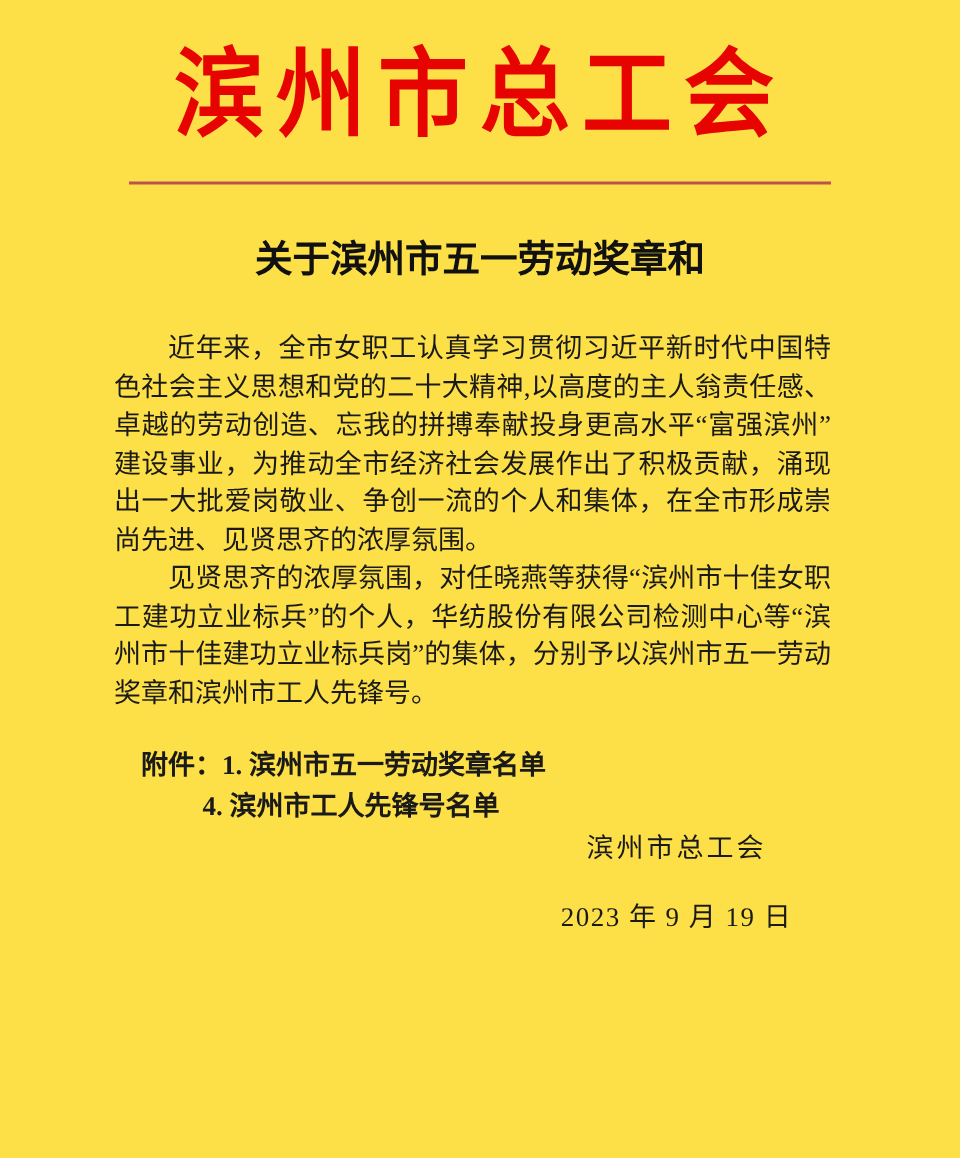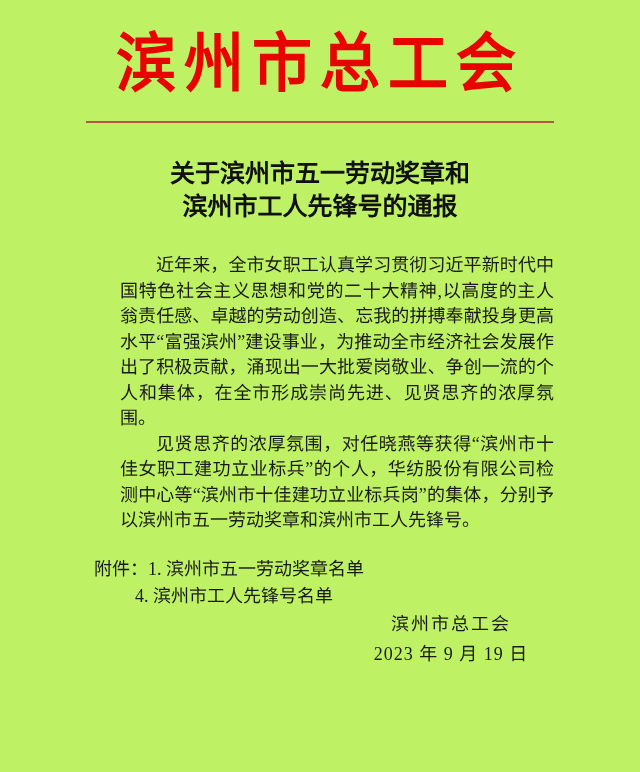--- a/index.html
+++ b/index.html
@@ -10,21 +10,21 @@
   html, body {
     margin: 0;
     padding: 0;
     background: #ffffff;
   }
   .page {
     position: relative;
     width: 640px;
     height: 772px;
     margin: 0 auto;
-    background: #bef264;
+    background: #fde047;
     overflow: hidden;
     font-family: "Liberation Serif", "DejaVu Serif", serif;
     color: var(--text);
   }
   
   .letterhead { padding-top: 24px; }
   .org-name {
     text-align: center;
     font-size: 60px;
     font-weight: 900;
@@ -52,59 +52,58 @@
   }
   .title-line { display: block; }
   
   .body-text {
     margin-top: 30px;
     padding: 0 86px 0 76px;
     font-size: 18px;
     line-height: 25.5px;
     text-align: justify;
     text-justify: inter-ideograph;
-    margin-left: 44px;
   }
   .para {
     margin: 0;
     text-indent: 2em;
   }
   
   .attachments {
     margin-top: 22px;
     padding-left: 94px;
     font-size: 18px;
     line-height: 27px;
+    font-weight: bold;
   }
   .attach-line { white-space: nowrap; }
   .attach-line-2 { padding-left: 41px; }
   
   .signature {
     margin-top: 2px;
     margin-left: 348px;
     width: 206px;
     text-align: center;
     font-size: 18px;
   }
   .sig-org { line-height: 24px; letter-spacing: 2px; }
-  .sig-date { margin-top: 6px; line-height: 24px; letter-spacing: 1px; white-space: nowrap; }
+  .sig-date { margin-top: 22px; line-height: 24px; letter-spacing: 1px; white-space: nowrap; }
 </style>
 </head>
 <body>
 
 <div class="page">
 
   <header class="letterhead">
     <div class="org-name">滨州市总工会</div>
     <div class="divider"></div>
   </header>
 
   <h1 class="doc-title">
     <span class="title-line">关于滨州市五一劳动奖章和</span>
-    <span class="title-line">滨州市工人先锋号的通报</span>
   </h1>
 
   <main class="body-text">
     <p class="para">近年来，全市女职工认真学习贯彻习近平新时代中国特色社会主义思想和党的二十大精神,以高度的主人翁责任感、卓越的劳动创造、忘我的拼搏奉献投身更高水平“富强滨州”建设事业，为推动全市经济社会发展作出了积极贡献，涌现出一大批爱岗敬业、争创一流的个人和集体，在全市形成崇尚先进、见贤思齐的浓厚氛围。</p>
     <p class="para">见贤思齐的浓厚氛围，对任晓燕等获得“滨州市十佳女职工建功立业标兵”的个人，华纺股份有限公司检测中心等“滨州市十佳建功立业标兵岗”的集体，分别予以滨州市五一劳动奖章和滨州市工人先锋号。</p>
   </main>
 
   <section class="attachments">
     <div class="attach-line">
       <span class="attach-label">附件：</span><span class="attach-item">1. 滨州市五一劳动奖章名单</span>

